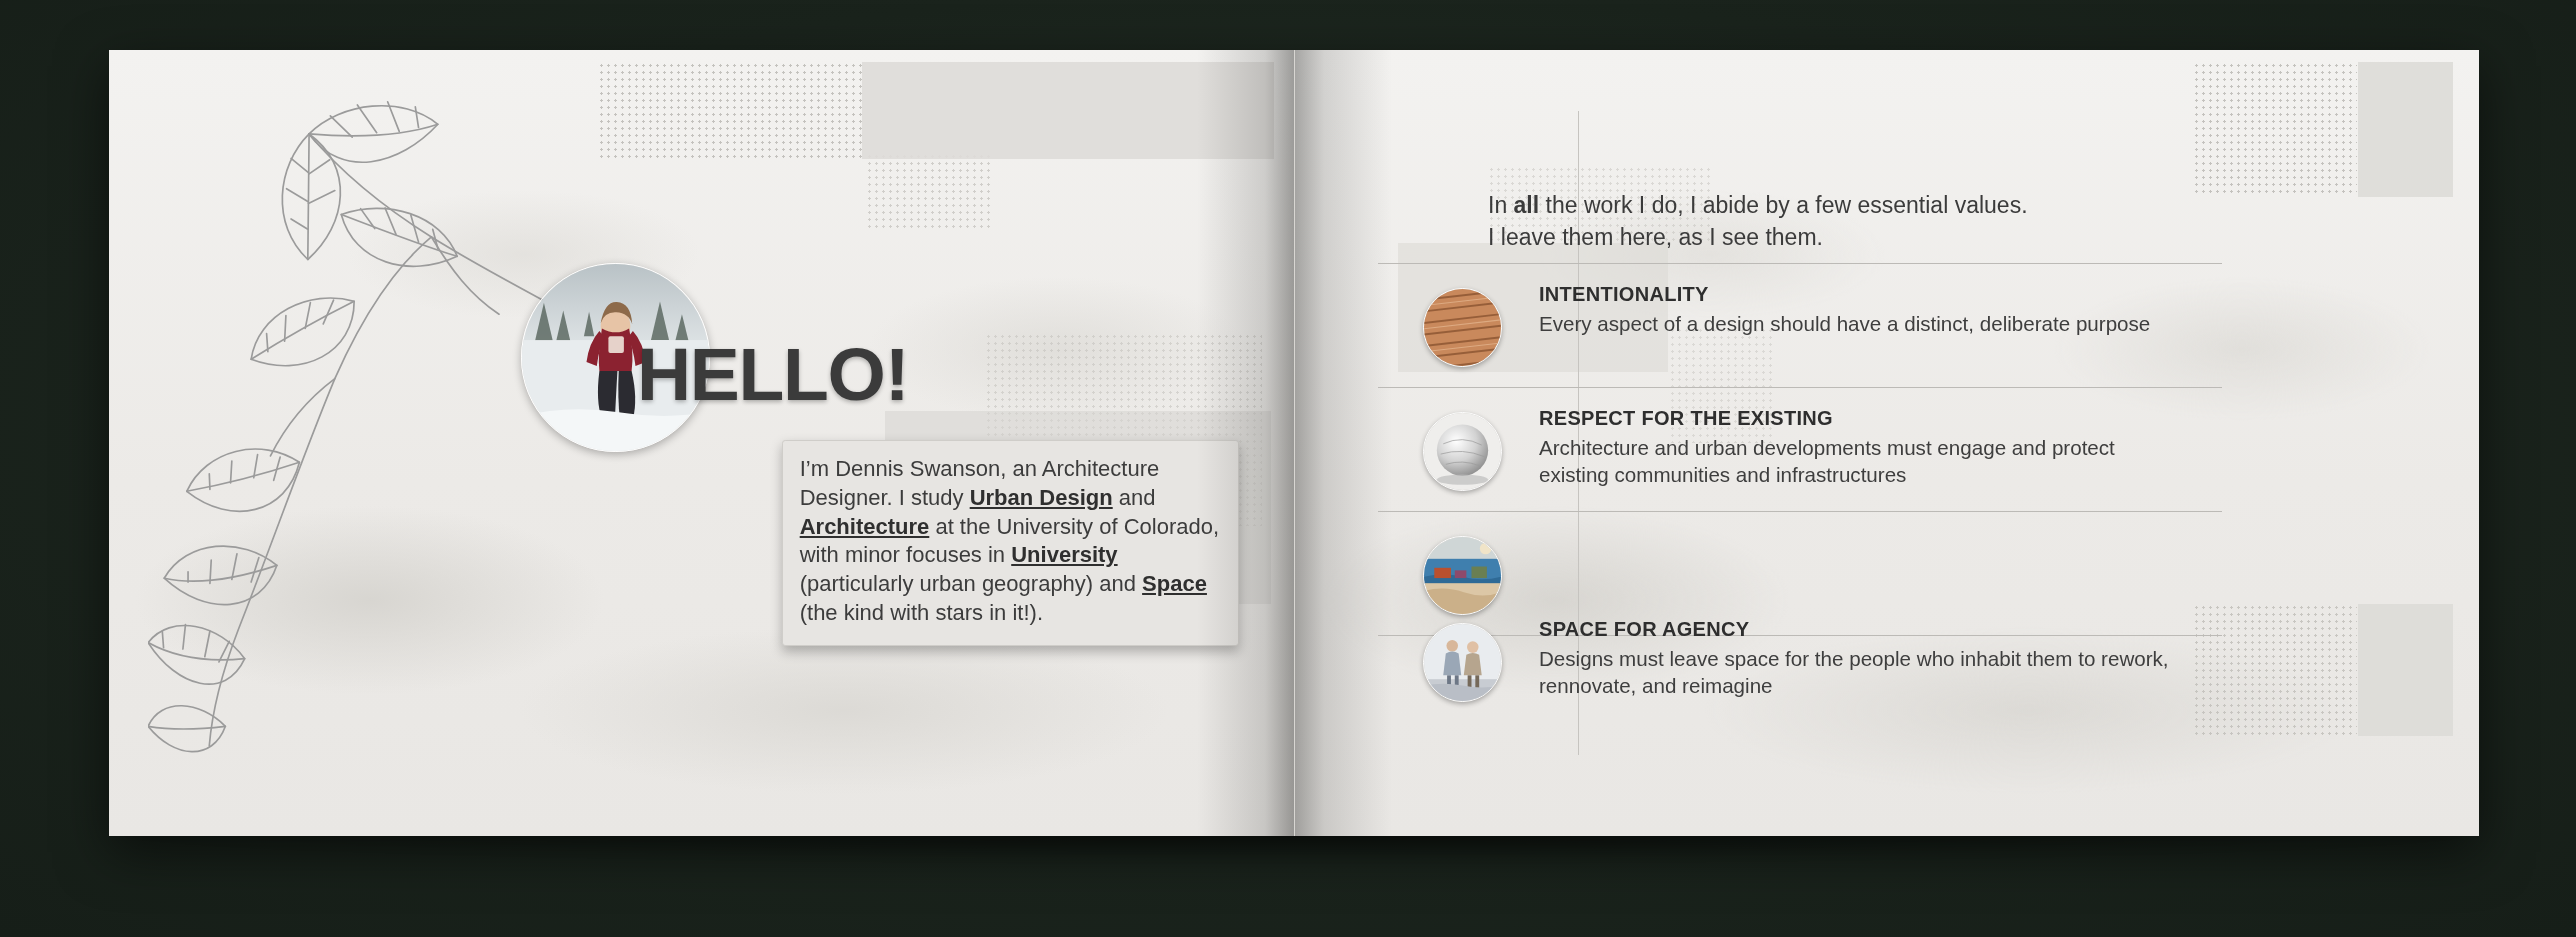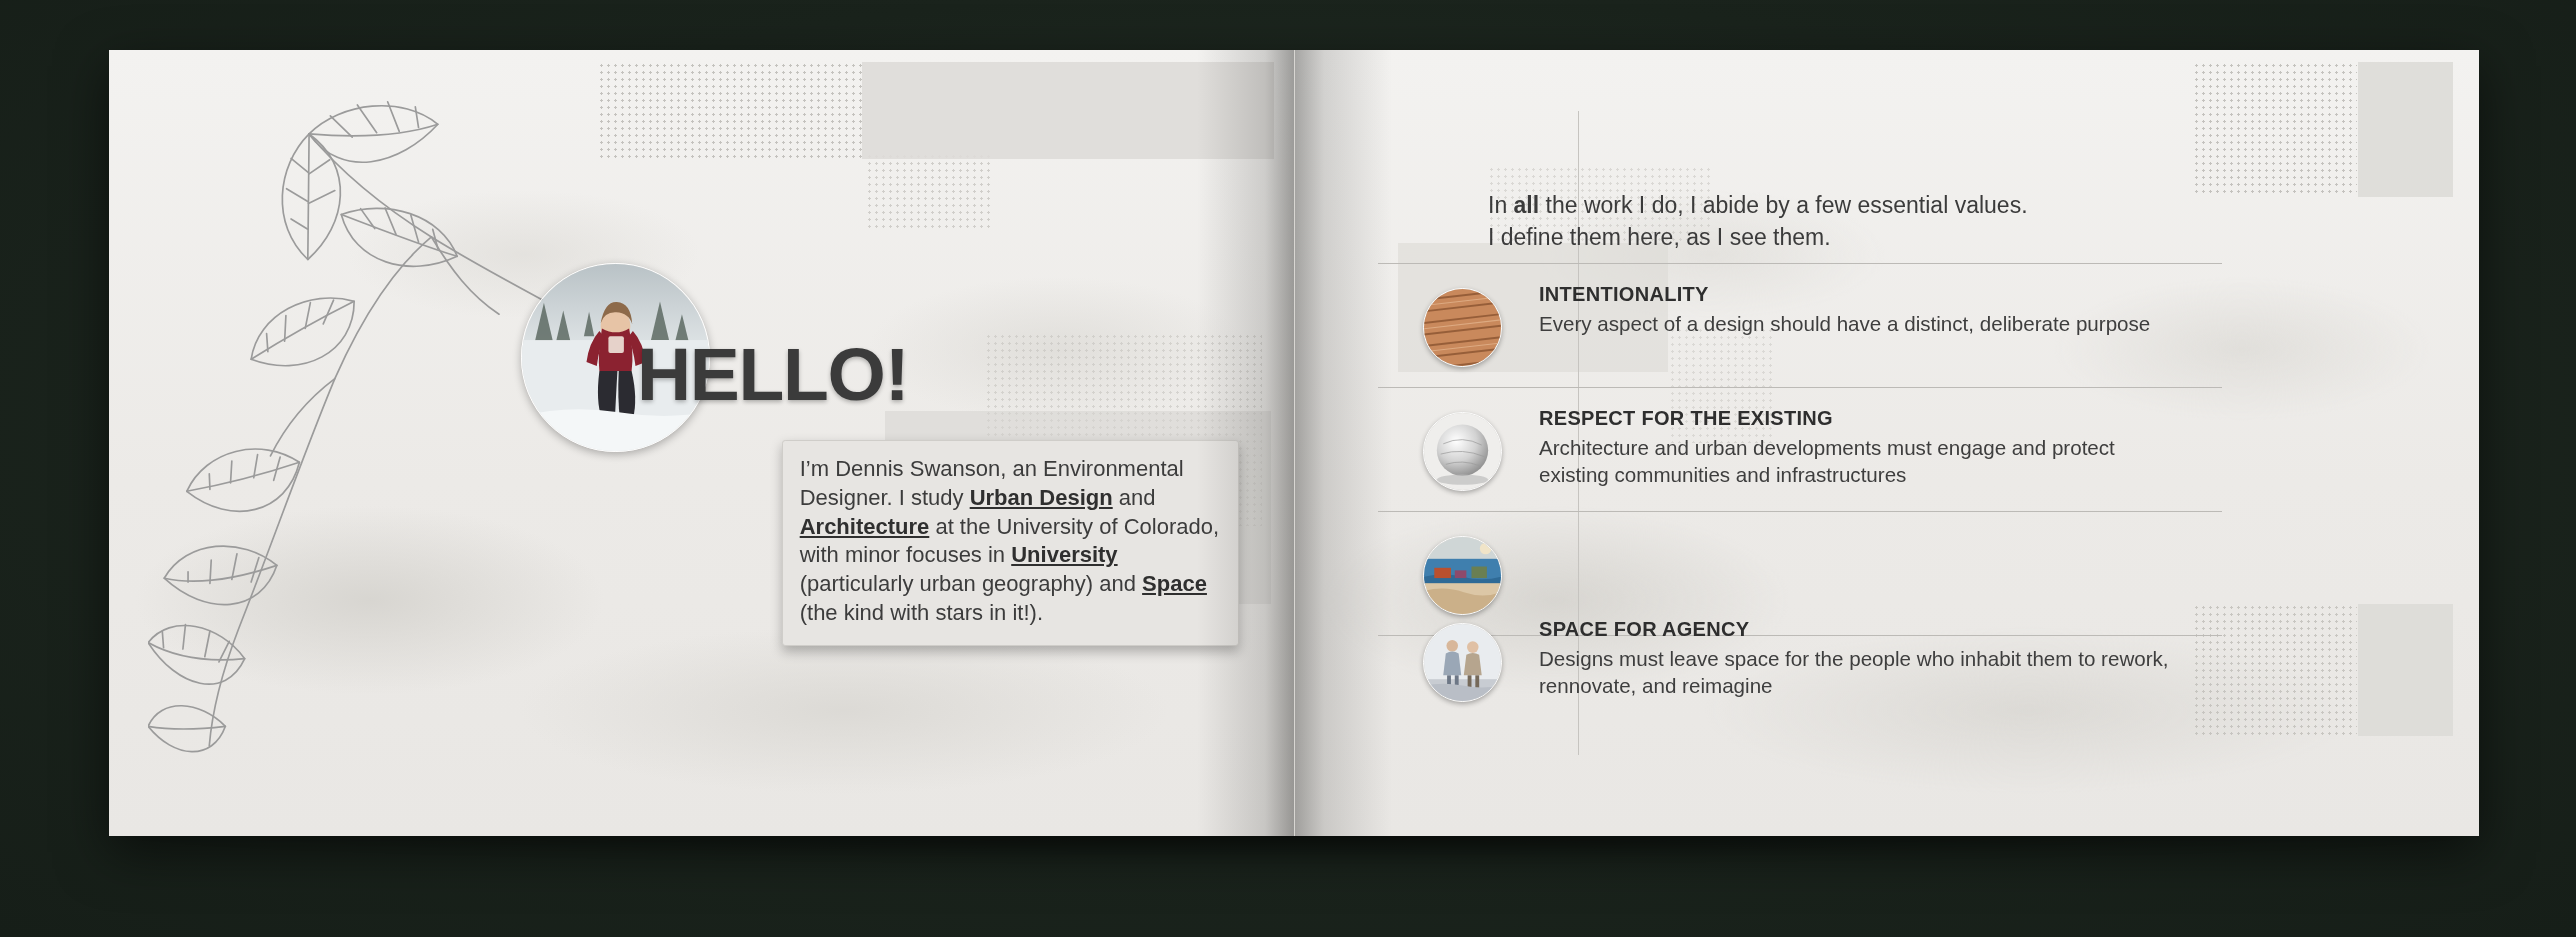--- a/index.html
+++ b/index.html
@@ -288,21 +288,21 @@
           <ellipse cx="126" cy="244" rx="16" ry="7" fill="#1f2024"></ellipse>
           <ellipse cx="170" cy="242" rx="16" ry="7" fill="#1f2024"></ellipse>
 
           <path d="M0 236 q70 -18 150 -6 q80 12 140 -2 l0 62 l-290 0 z" fill="#f4f7f8"></path>
         </svg>
       </div>
 
       <div class="hello">HELLO!</div>
 
       <div class="bio-card">
-        <span id="bio-text"><span>I’m Dennis Swanson, an Environmental Designer. I study </span><b>Urban Design</b><span> and </span><b>Architecture</b><span> at the University of Colorado, with minor focuses in </span><b>University</b><span> (particularly urban geography) and </span><b>Space</b><span> (the kind with stars in it!).</span></span>
+        <span id="bio-text"><span>I’m Dennis Swanson, an Architecture Designer. I study </span><b>Urban Design</b><span> and </span><b>Architecture</b><span> at the University of Colorado, with minor focuses in </span><b>University</b><span> (particularly urban geography) and </span><b>Space</b><span> (the kind with stars in it!).</span></span>
       </div>
 
       <div class="gutter-left"></div>
     </div>
 
     <div class="page right-page">
       <div class="paper-tex"></div>
 
       <div class="dots" style="left:898px; top:11.6px; width:164px; height:135px;"></div>
       <div class="softbox" style="left:1063px; top:11.6px; width:95px; height:135px; background:rgba(221,219,215,0.9);"></div>
@@ -316,21 +316,21 @@
 
       <div class="gutter-right"></div>
     </div>
 
   </div>
 
   <div class="intro">
     <span>
       <span>In </span><b>all</b><span> the work I do, I abide by a few essential values.</span>
     </span><br>
-    <span>I define them here, as I see them.</span>
+    <span>I leave them here, as I see them.</span>
   </div>
 
   <div class="rule" style="left:1378px; top:263px; width:844px;"></div>
   <div class="rule" style="left:1378px; top:387px; width:844px;"></div>
   <div class="rule" style="left:1378px; top:511px; width:844px;"></div>
   <div class="rule" style="left:1378px; top:635px; width:844px;"></div>
 
   <div class="value-row" style="top:407px;">
     <div class="value-badge">
       <svg viewBox="0 0 120 120" width="77" height="77" xmlns="http://www.w3.org/2000/svg">

